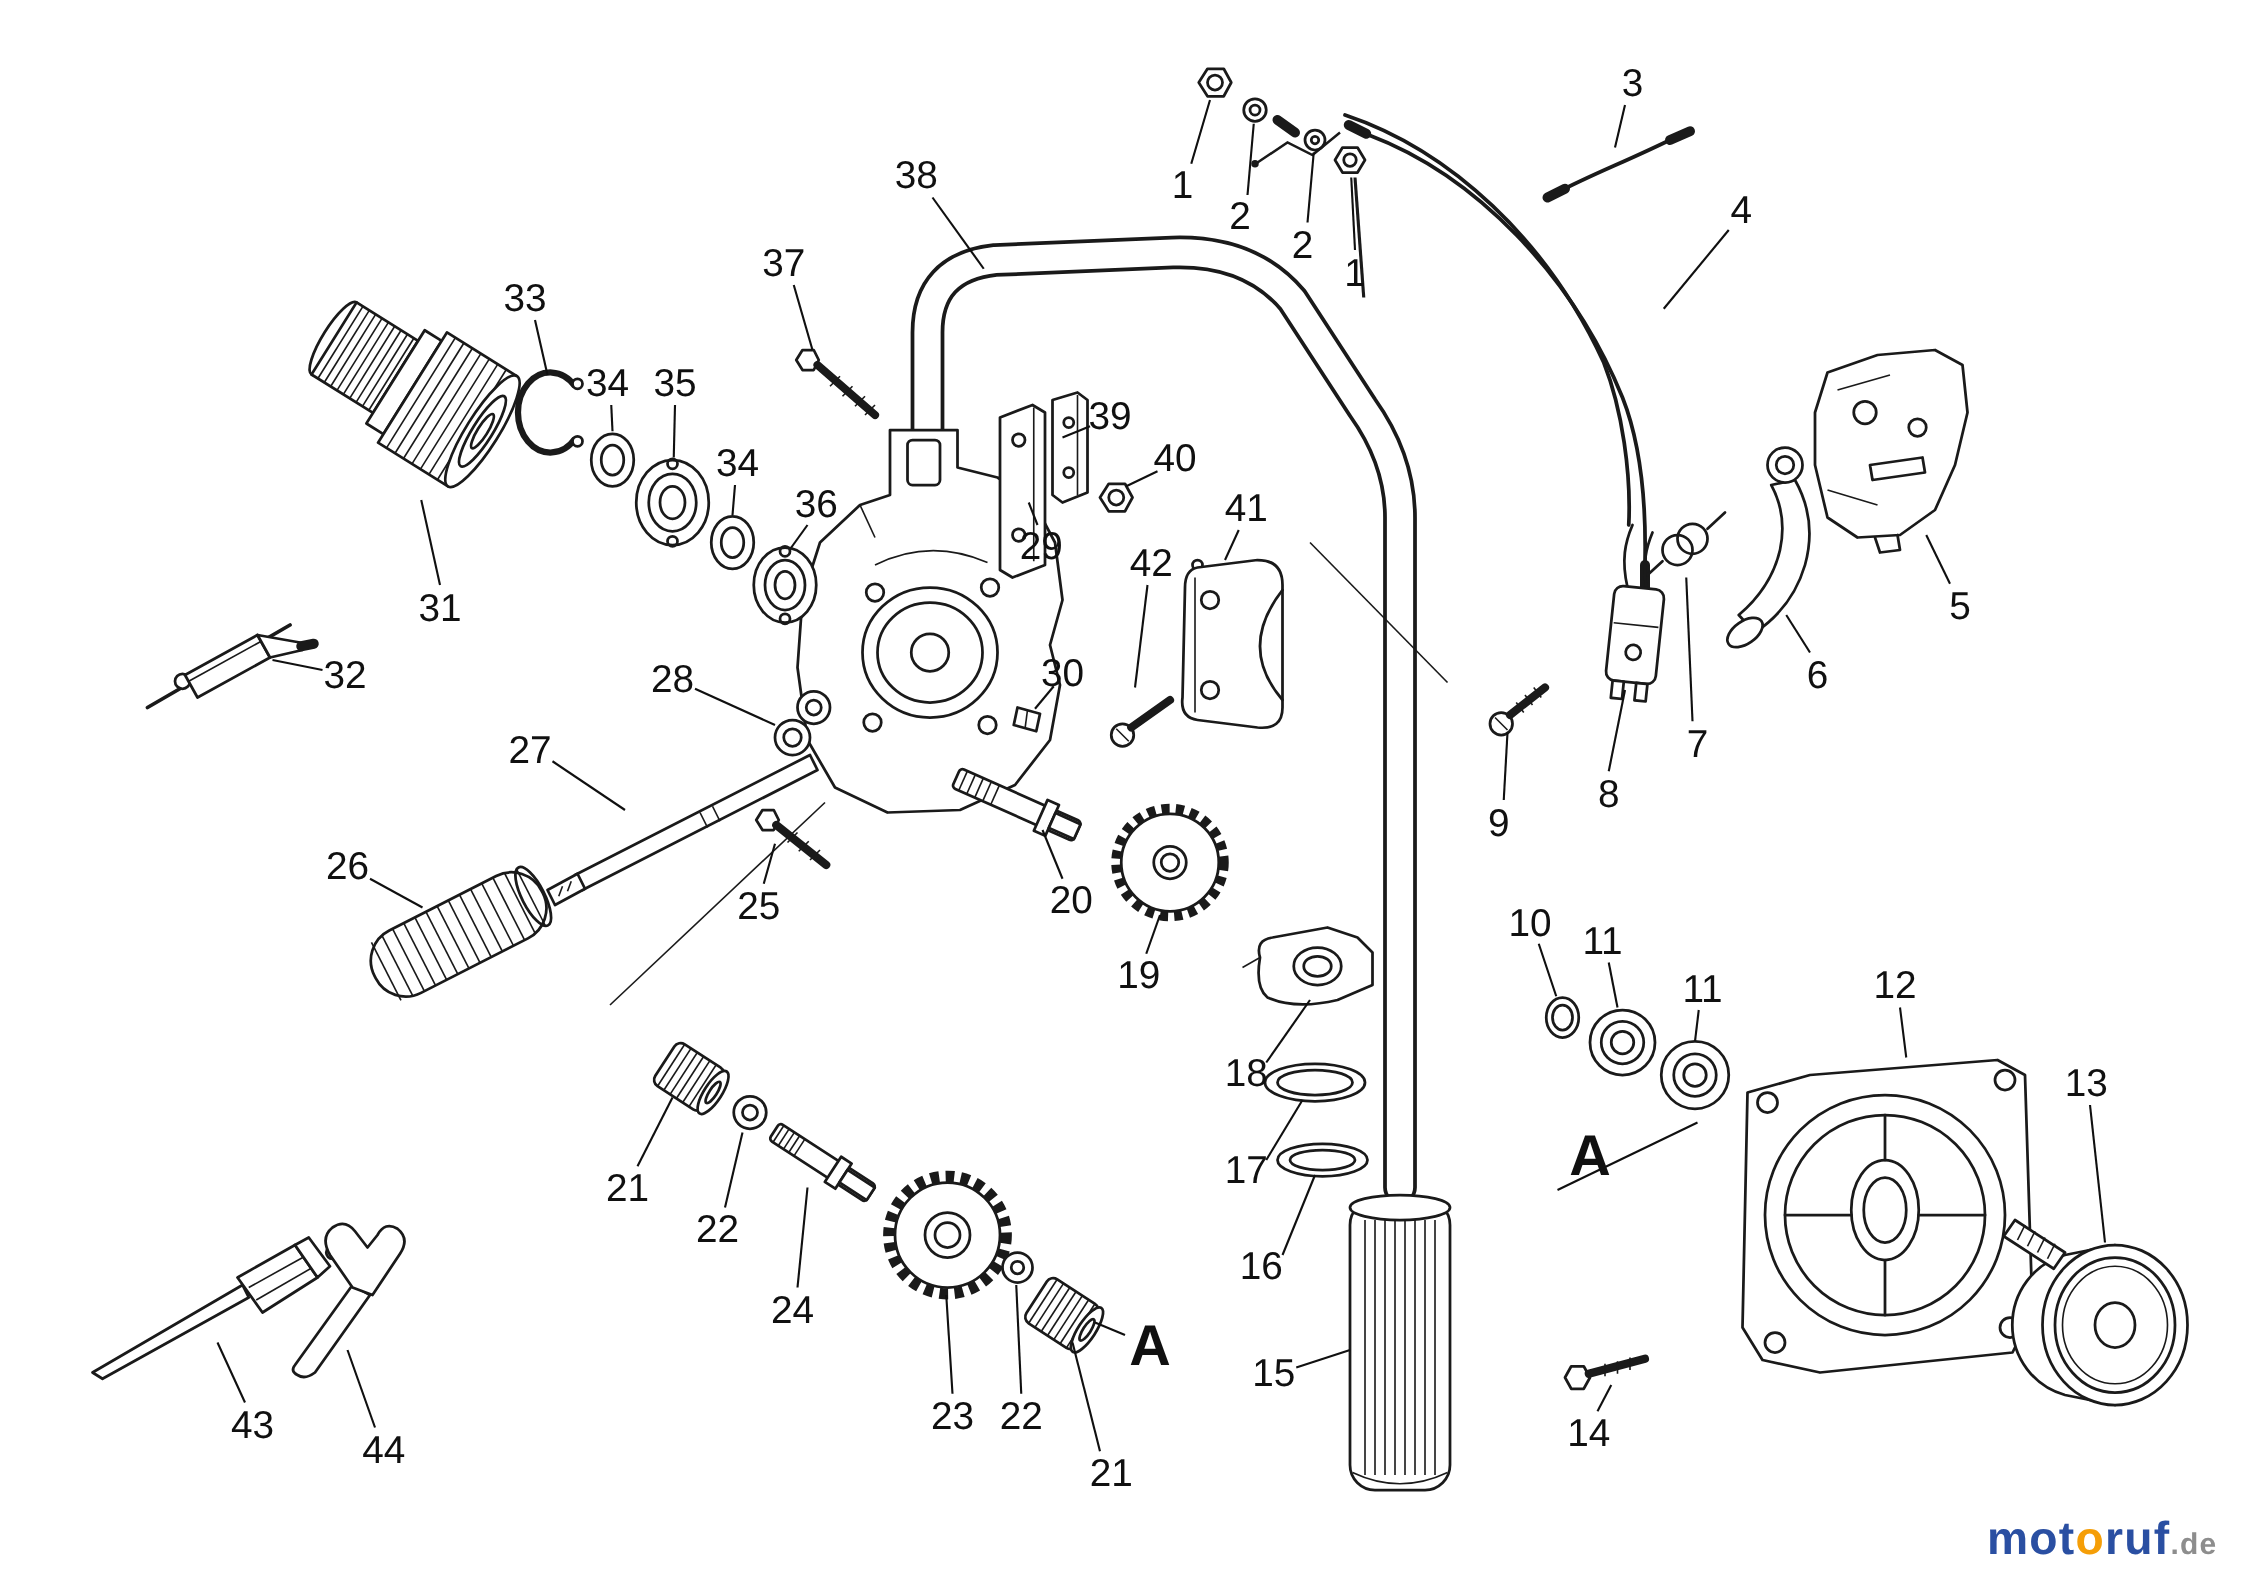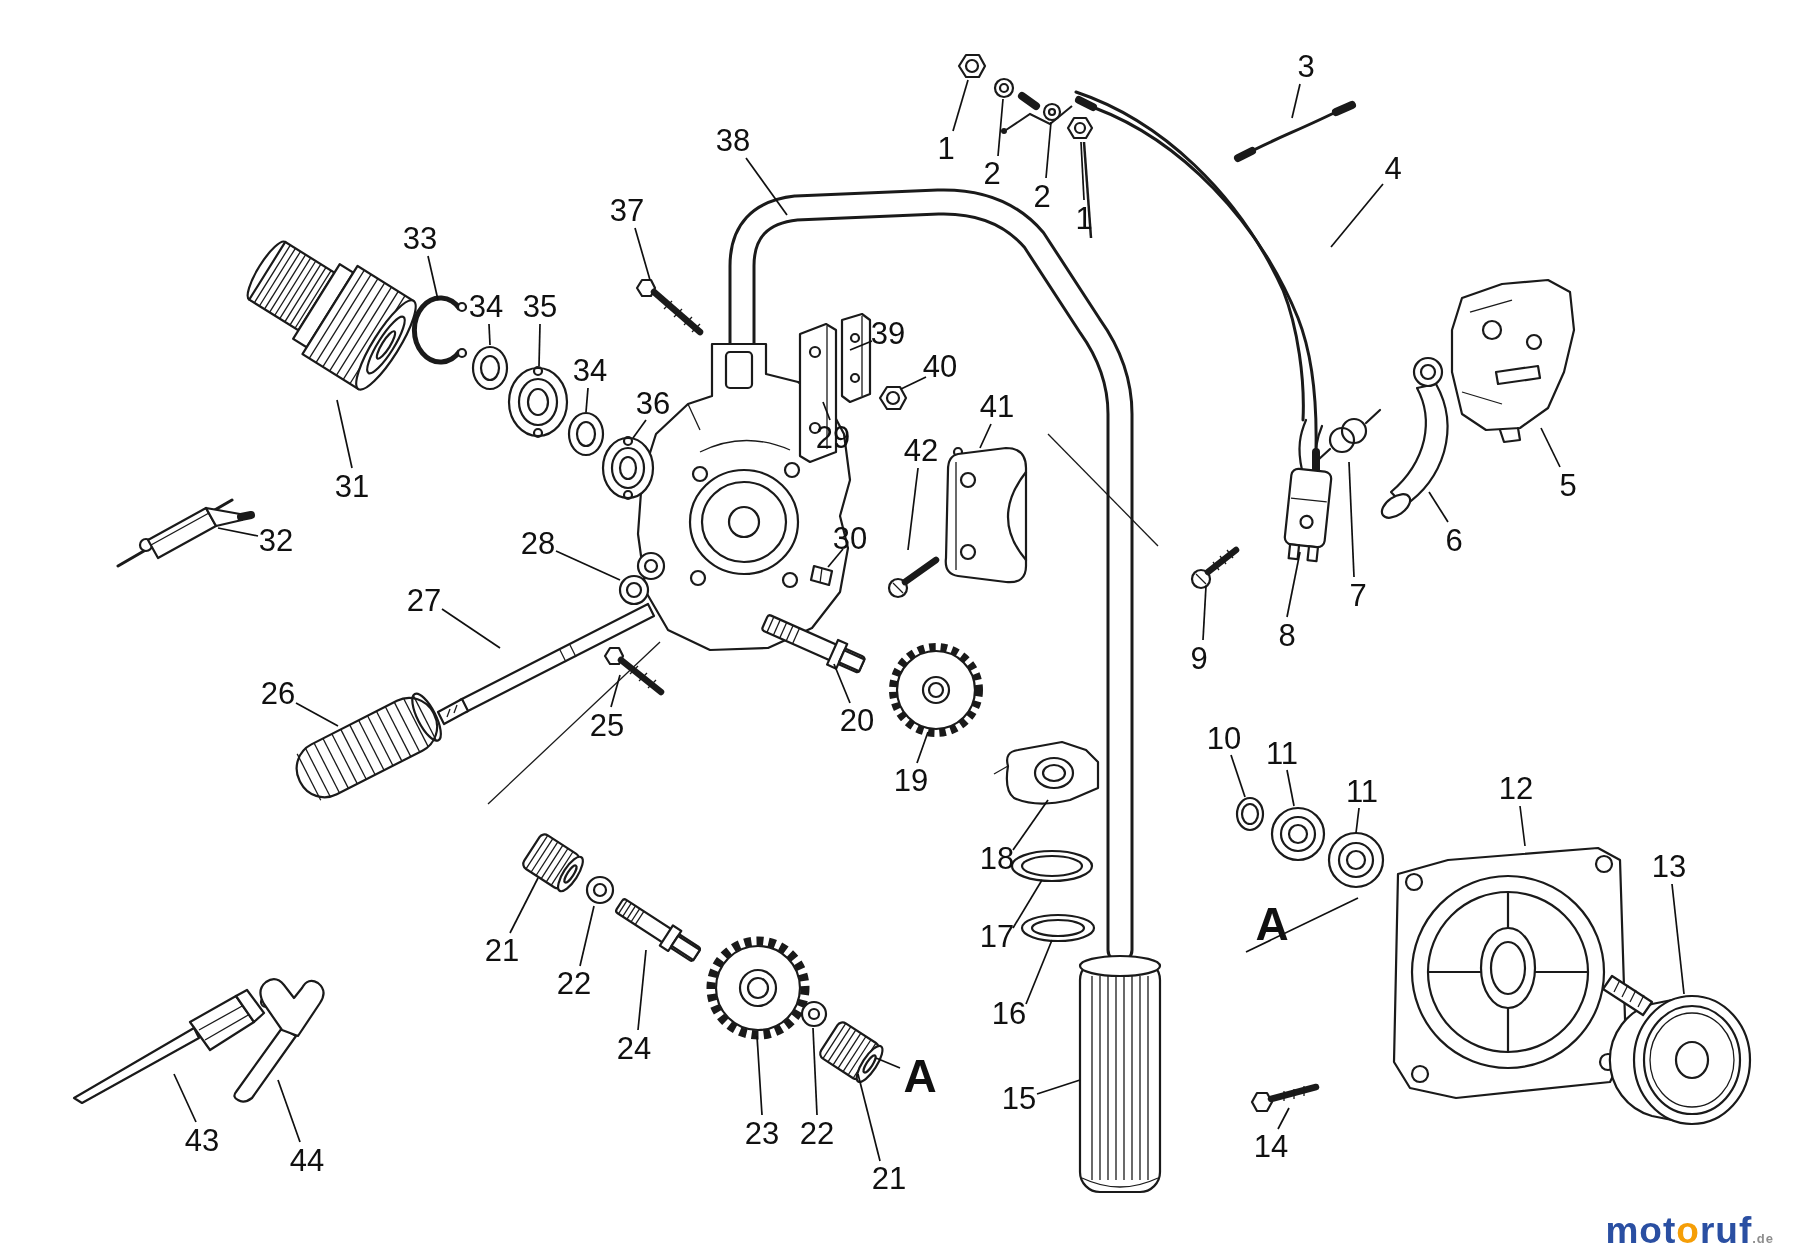--- a/index.html
+++ b/index.html
@@ -14,21 +14,21 @@
   .shaft{fill:none;stroke:#1a1a1a;stroke-width:6.5;stroke-linecap:round;}
   .w8{stroke:#1a1a1a;stroke-width:8;stroke-linecap:round;}
   .rod3{fill:none;stroke:#1a1a1a;stroke-width:3;stroke-linecap:round;}
   .teeth{fill:none;stroke:#1a1a1a;}
   .callout-text{font:31px "Liberation Sans",sans-serif;fill:#101010;}
   .callout-leader{stroke:#101010;stroke-width:1.7;}
   .marker-text{font:bold 46px "Liberation Sans",sans-serif;fill:#101010;}
   .logo{position:absolute;right:26px;bottom:6px;font-weight:bold;font-size:37px;letter-spacing:1px;}
   .logo .blue{color:#2a4fa2;text-align:center;}
   .logo .orange{color:#f59e07;}
-  .logo .de{font-size:13px;color:#8d8d8d;}
+  .logo .de{font-size:24px;color:#8d8d8d;}
 </style>
 </head>
 <body>
 
 <div class="stage">
 <svg id="diagram-svg" width="1800" height="1258" viewBox="0 0 1800 1258">
 
   <g>
     <path class="tube-o" d="M 742 436 L 742 266 Q 742 214 796 208 L 938 202 Q 1000 200 1034 240 L 1090 326 Q 1120 368 1120 414 L 1120 950"></path>
     <path class="tube-i" d="M 742 436 L 742 266 Q 742 214 796 208 L 938 202 Q 1000 200 1034 240 L 1090 326 Q 1120 368 1120 414 L 1120 950"></path>

